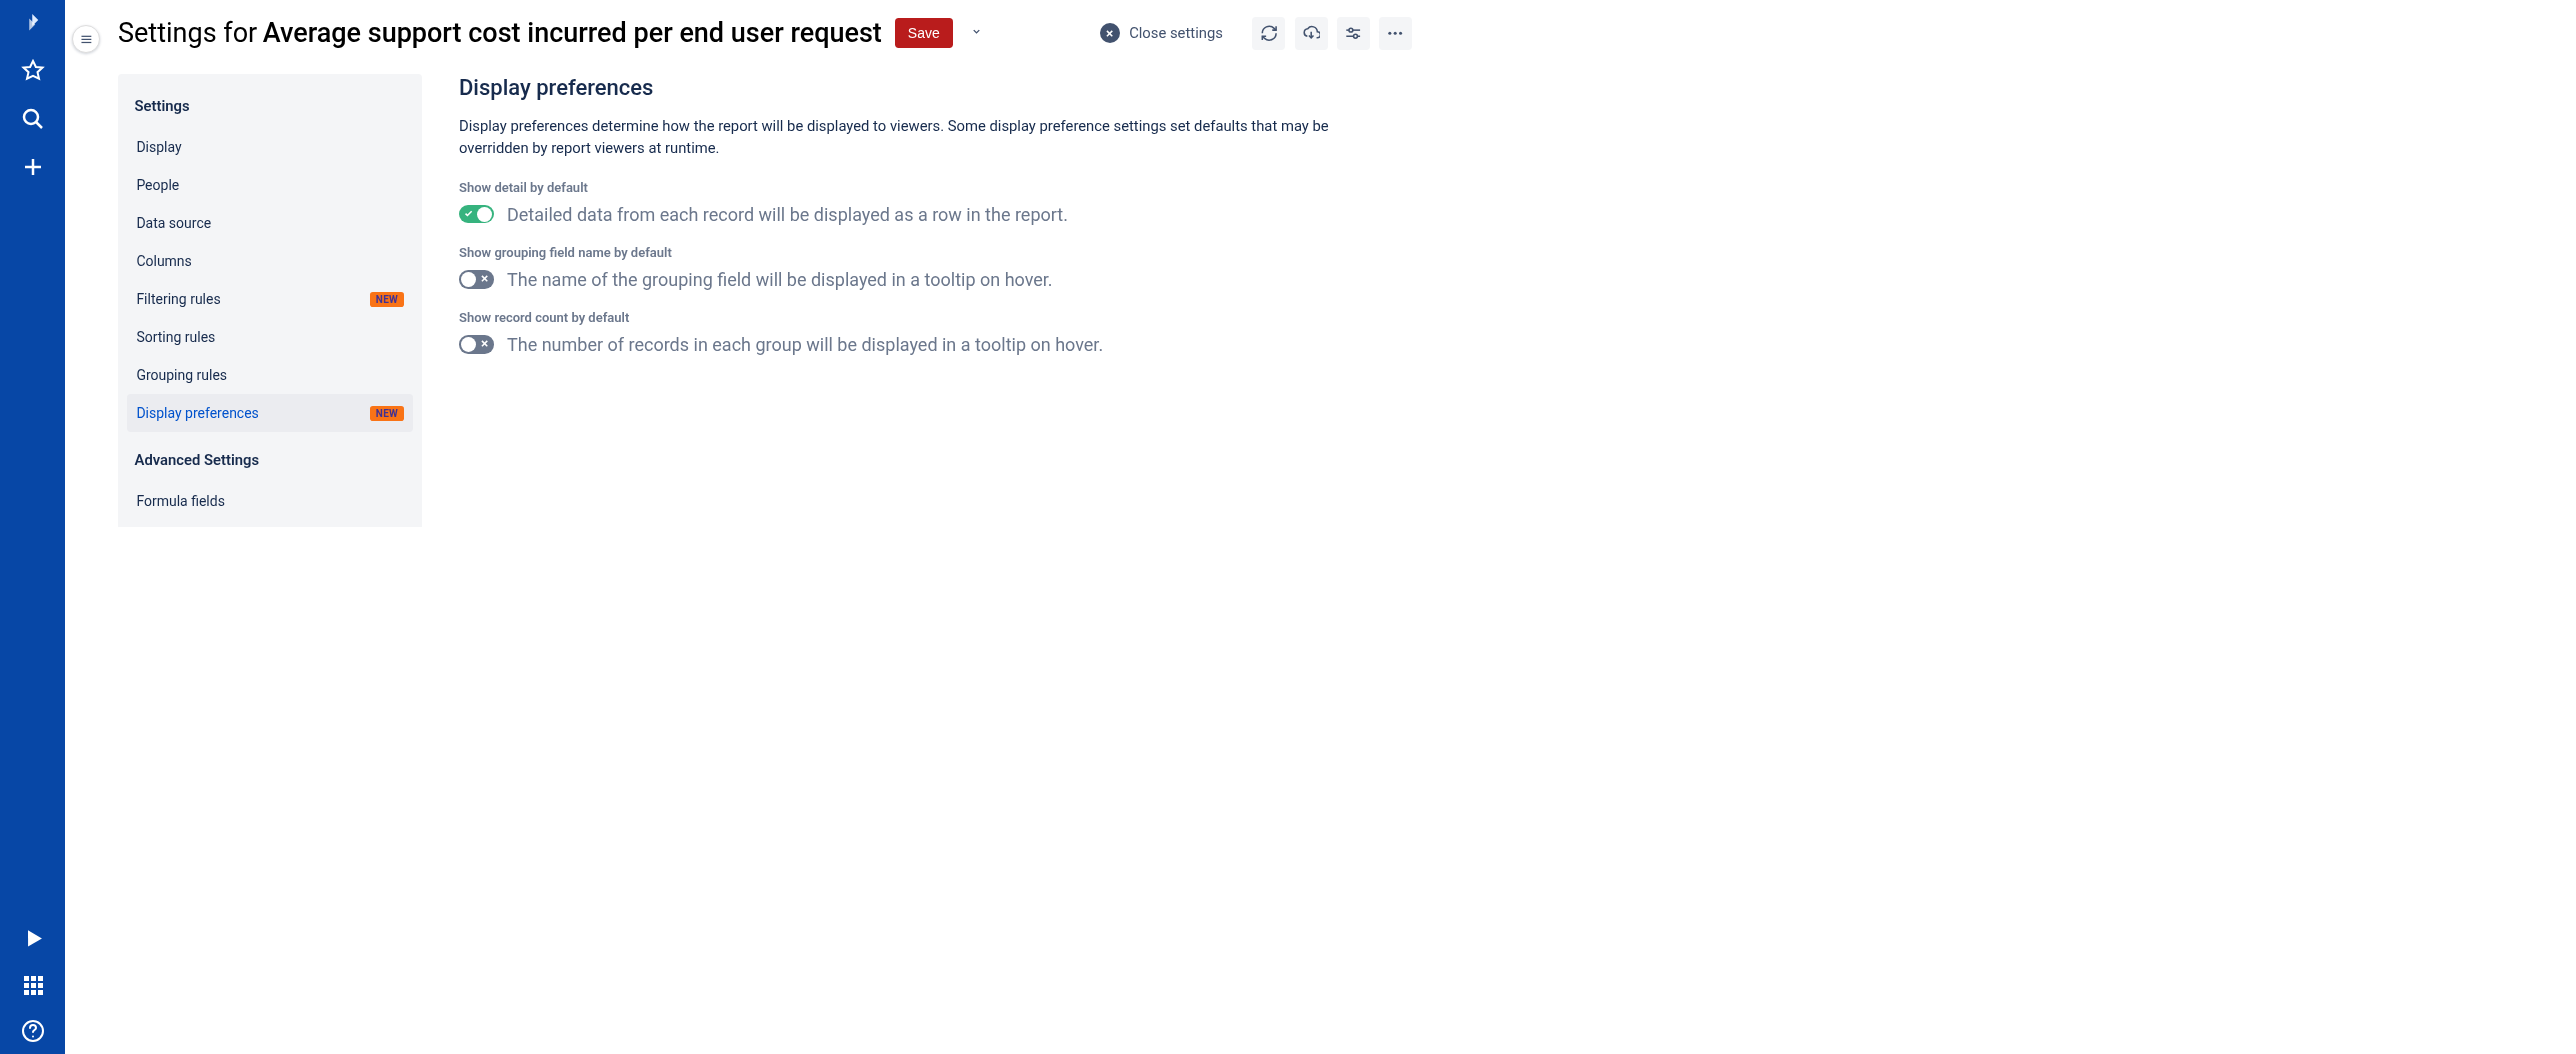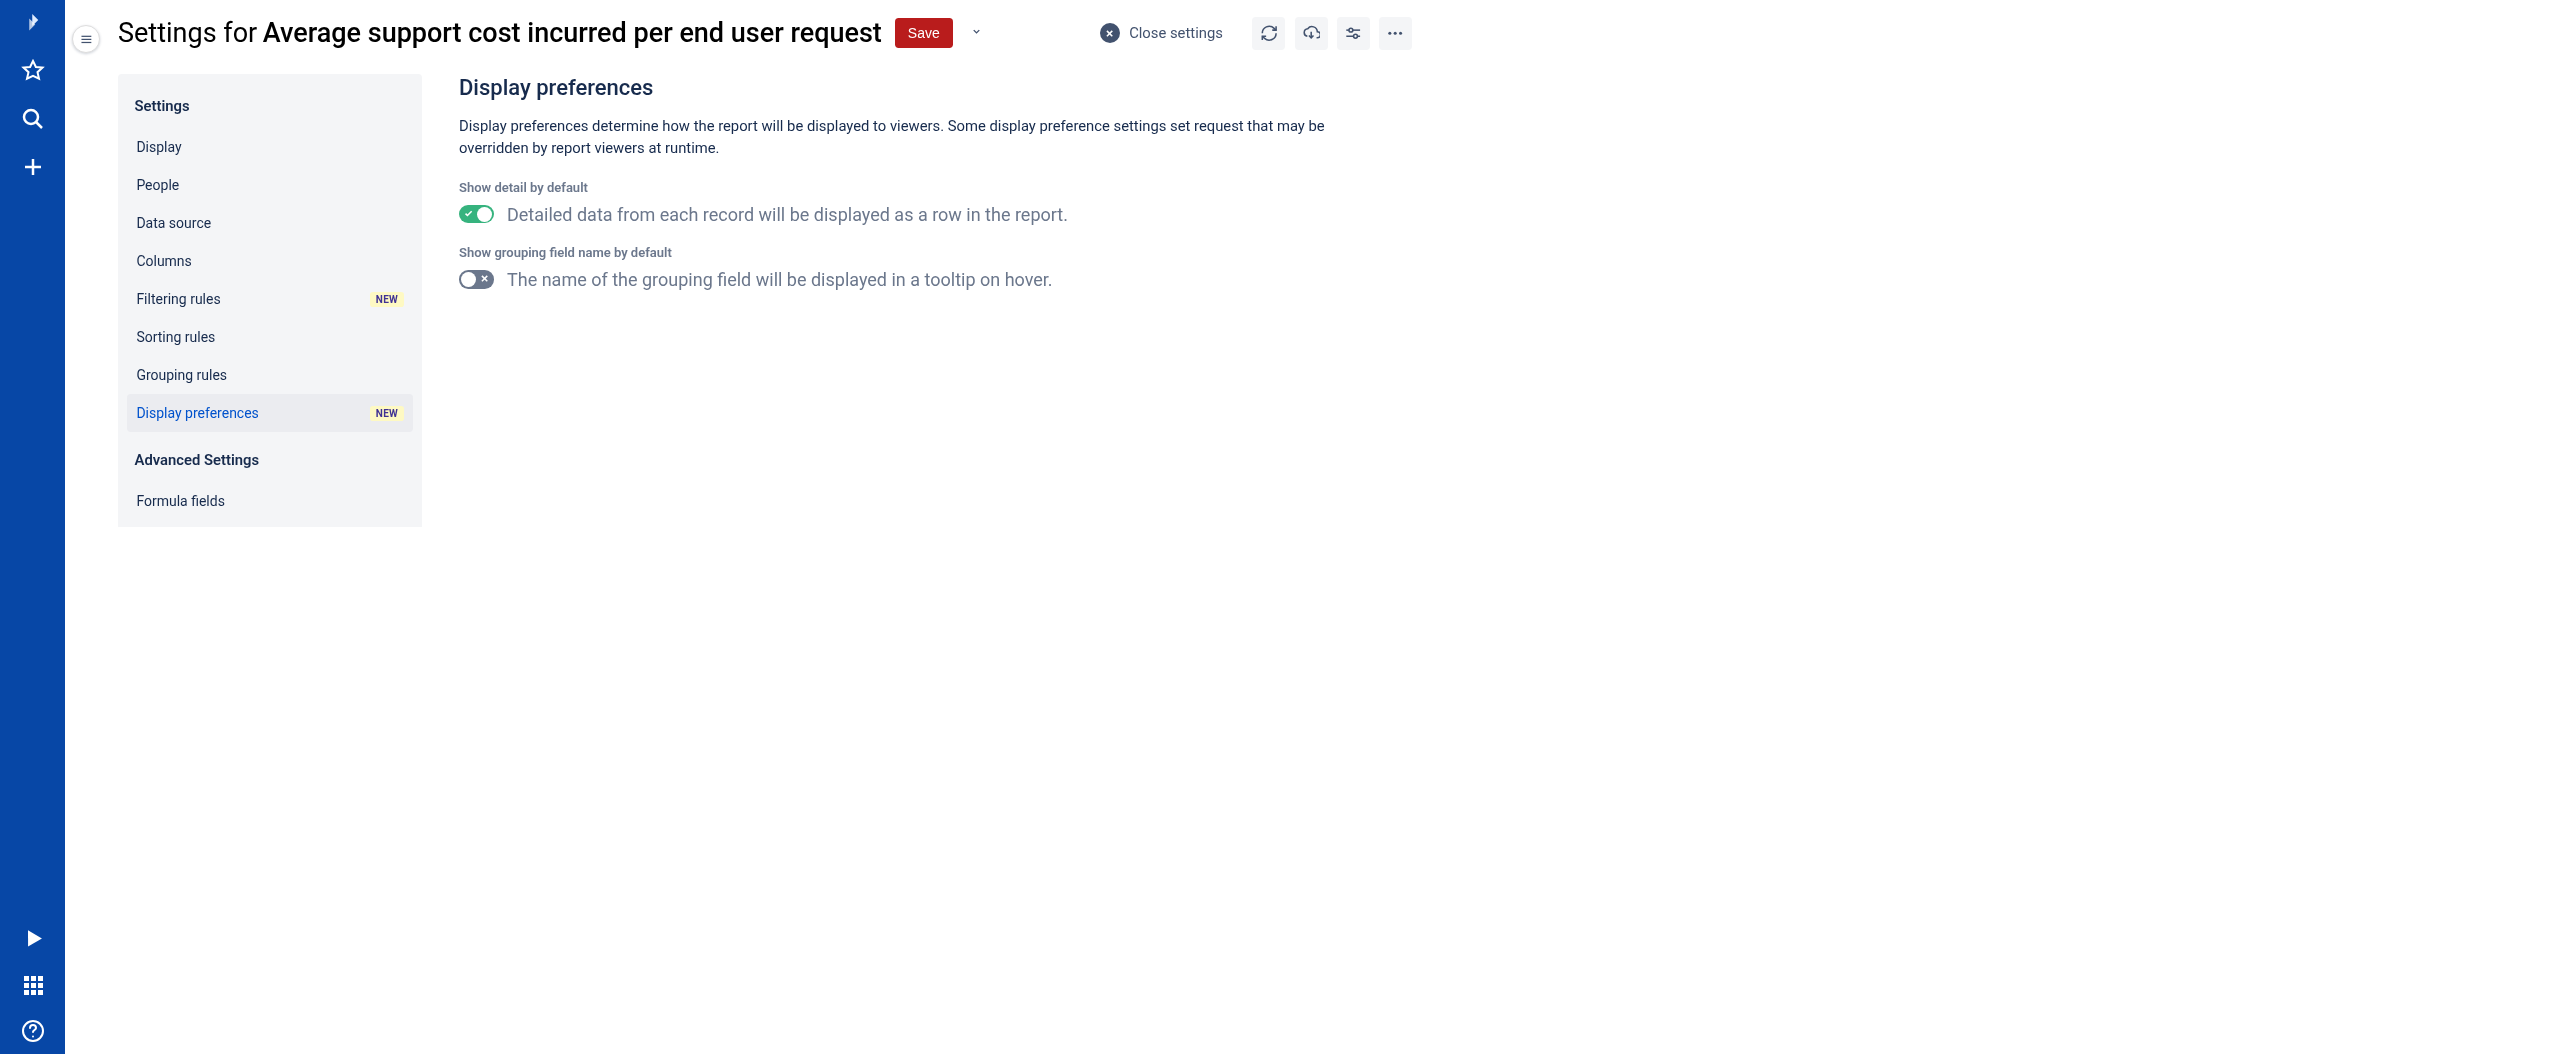--- a/index.html
+++ b/index.html
@@ -138,21 +138,21 @@
   border-radius:3.7px;
   font-size:14px;
   color:#172B4D;
   cursor:pointer;
 }
 .side-item.active {
   background:#EBECF0;
   color:#0052CC;
 }
 .badge-new {
-  background:#fef9c3;
+  background:#f97316;
   color:#403294;
   font-size:10px;
   font-weight:700;
   padding:1.8px 5.5px;
   border-radius:2.8px;
   letter-spacing:0.3px;
 }
 
 
 .content { flex:1; padding-top:1.8px; }
@@ -367,21 +367,21 @@
       </div>
 
       <div class="side-heading" style="padding-top:18.4px;">Advanced Settings</div>
       <div class="side-item">
         <span>Formula fields</span>
       </div>
     </aside>
 
     <section class="content">
       <h2>Display preferences</h2>
-      <p class="content-desc">Display preferences determine how the report will be displayed to viewers. Some display preference settings set request that may be overridden by report viewers at runtime.</p>
+      <p class="content-desc">Display preferences determine how the report will be displayed to viewers. Some display preference settings set defaults that may be overridden by report viewers at runtime.</p>
 
       <div class="pref-block">
         <div class="pref-label">Show detail by default</div>
         <div class="pref-row">
           <div class="toggle on">
             <span class="mark">
               <svg width="9.2" height="9.2" viewBox="0 0 24 24" fill="none" stroke="#fff" stroke-width="4">
                   <polyline points="4 12 9 17 20 6"></polyline>
                 </svg>
             </span>
@@ -400,17 +400,32 @@
               <svg width="9.2" height="9.2" viewBox="0 0 24 24" fill="none" stroke="#fff" stroke-width="4">
                   <line x1="5" y1="5" x2="19" y2="19"></line>
                   <line x1="19" y1="5" x2="5" y2="19"></line>
                 </svg>
             </span>
           </div>
           <span class="pref-desc">The name of the grouping field will be displayed in a tooltip on hover.</span>
         </div>
       </div>
 
+      <div class="pref-block">
+        <div class="pref-label">Show record count by default</div>
+        <div class="pref-row">
+          <div class="toggle off">
+            <span class="knob"></span>
+            <span class="mark">
+              <svg width="9.2" height="9.2" viewBox="0 0 24 24" fill="none" stroke="#fff" stroke-width="4">
+                  <line x1="5" y1="5" x2="19" y2="19"></line>
+                  <line x1="19" y1="5" x2="5" y2="19"></line>
+                </svg>
+            </span>
+          </div>
+          <span class="pref-desc">The number of records in each group will be displayed in a tooltip on hover.</span>
+        </div>
+      </div>
 
     </section>
   </div>
 </div>
 
 
 </body></html>

